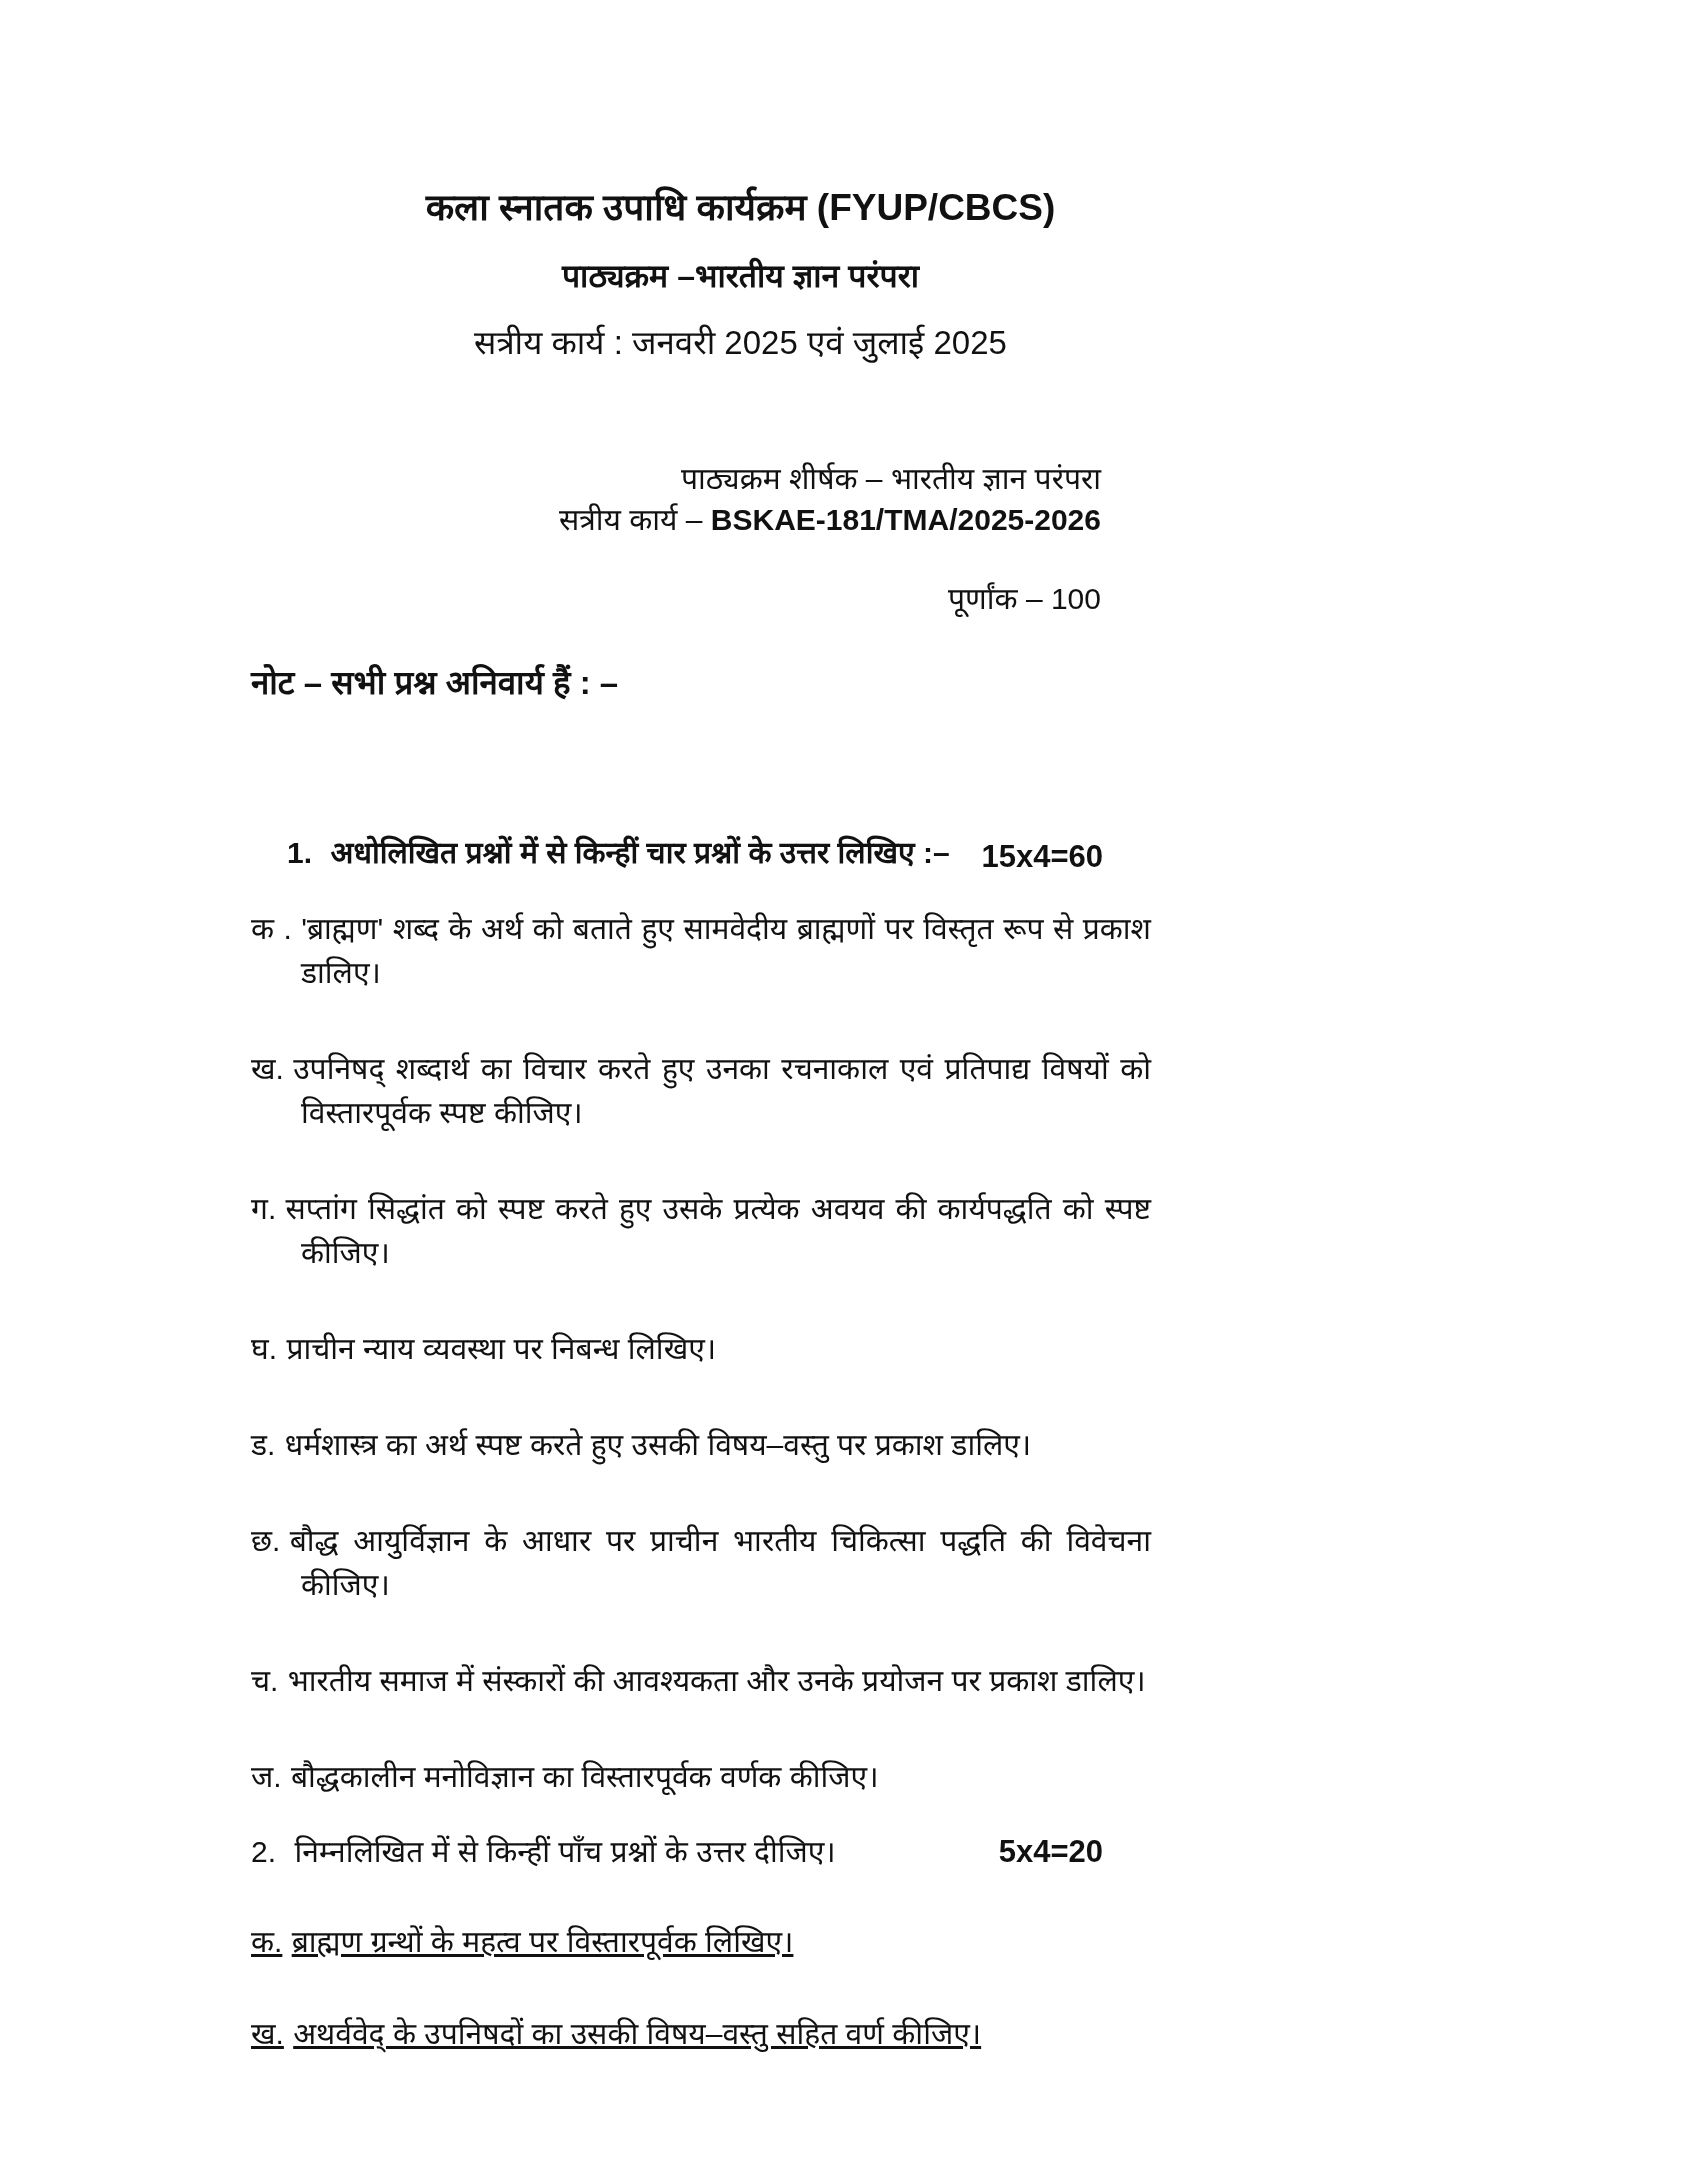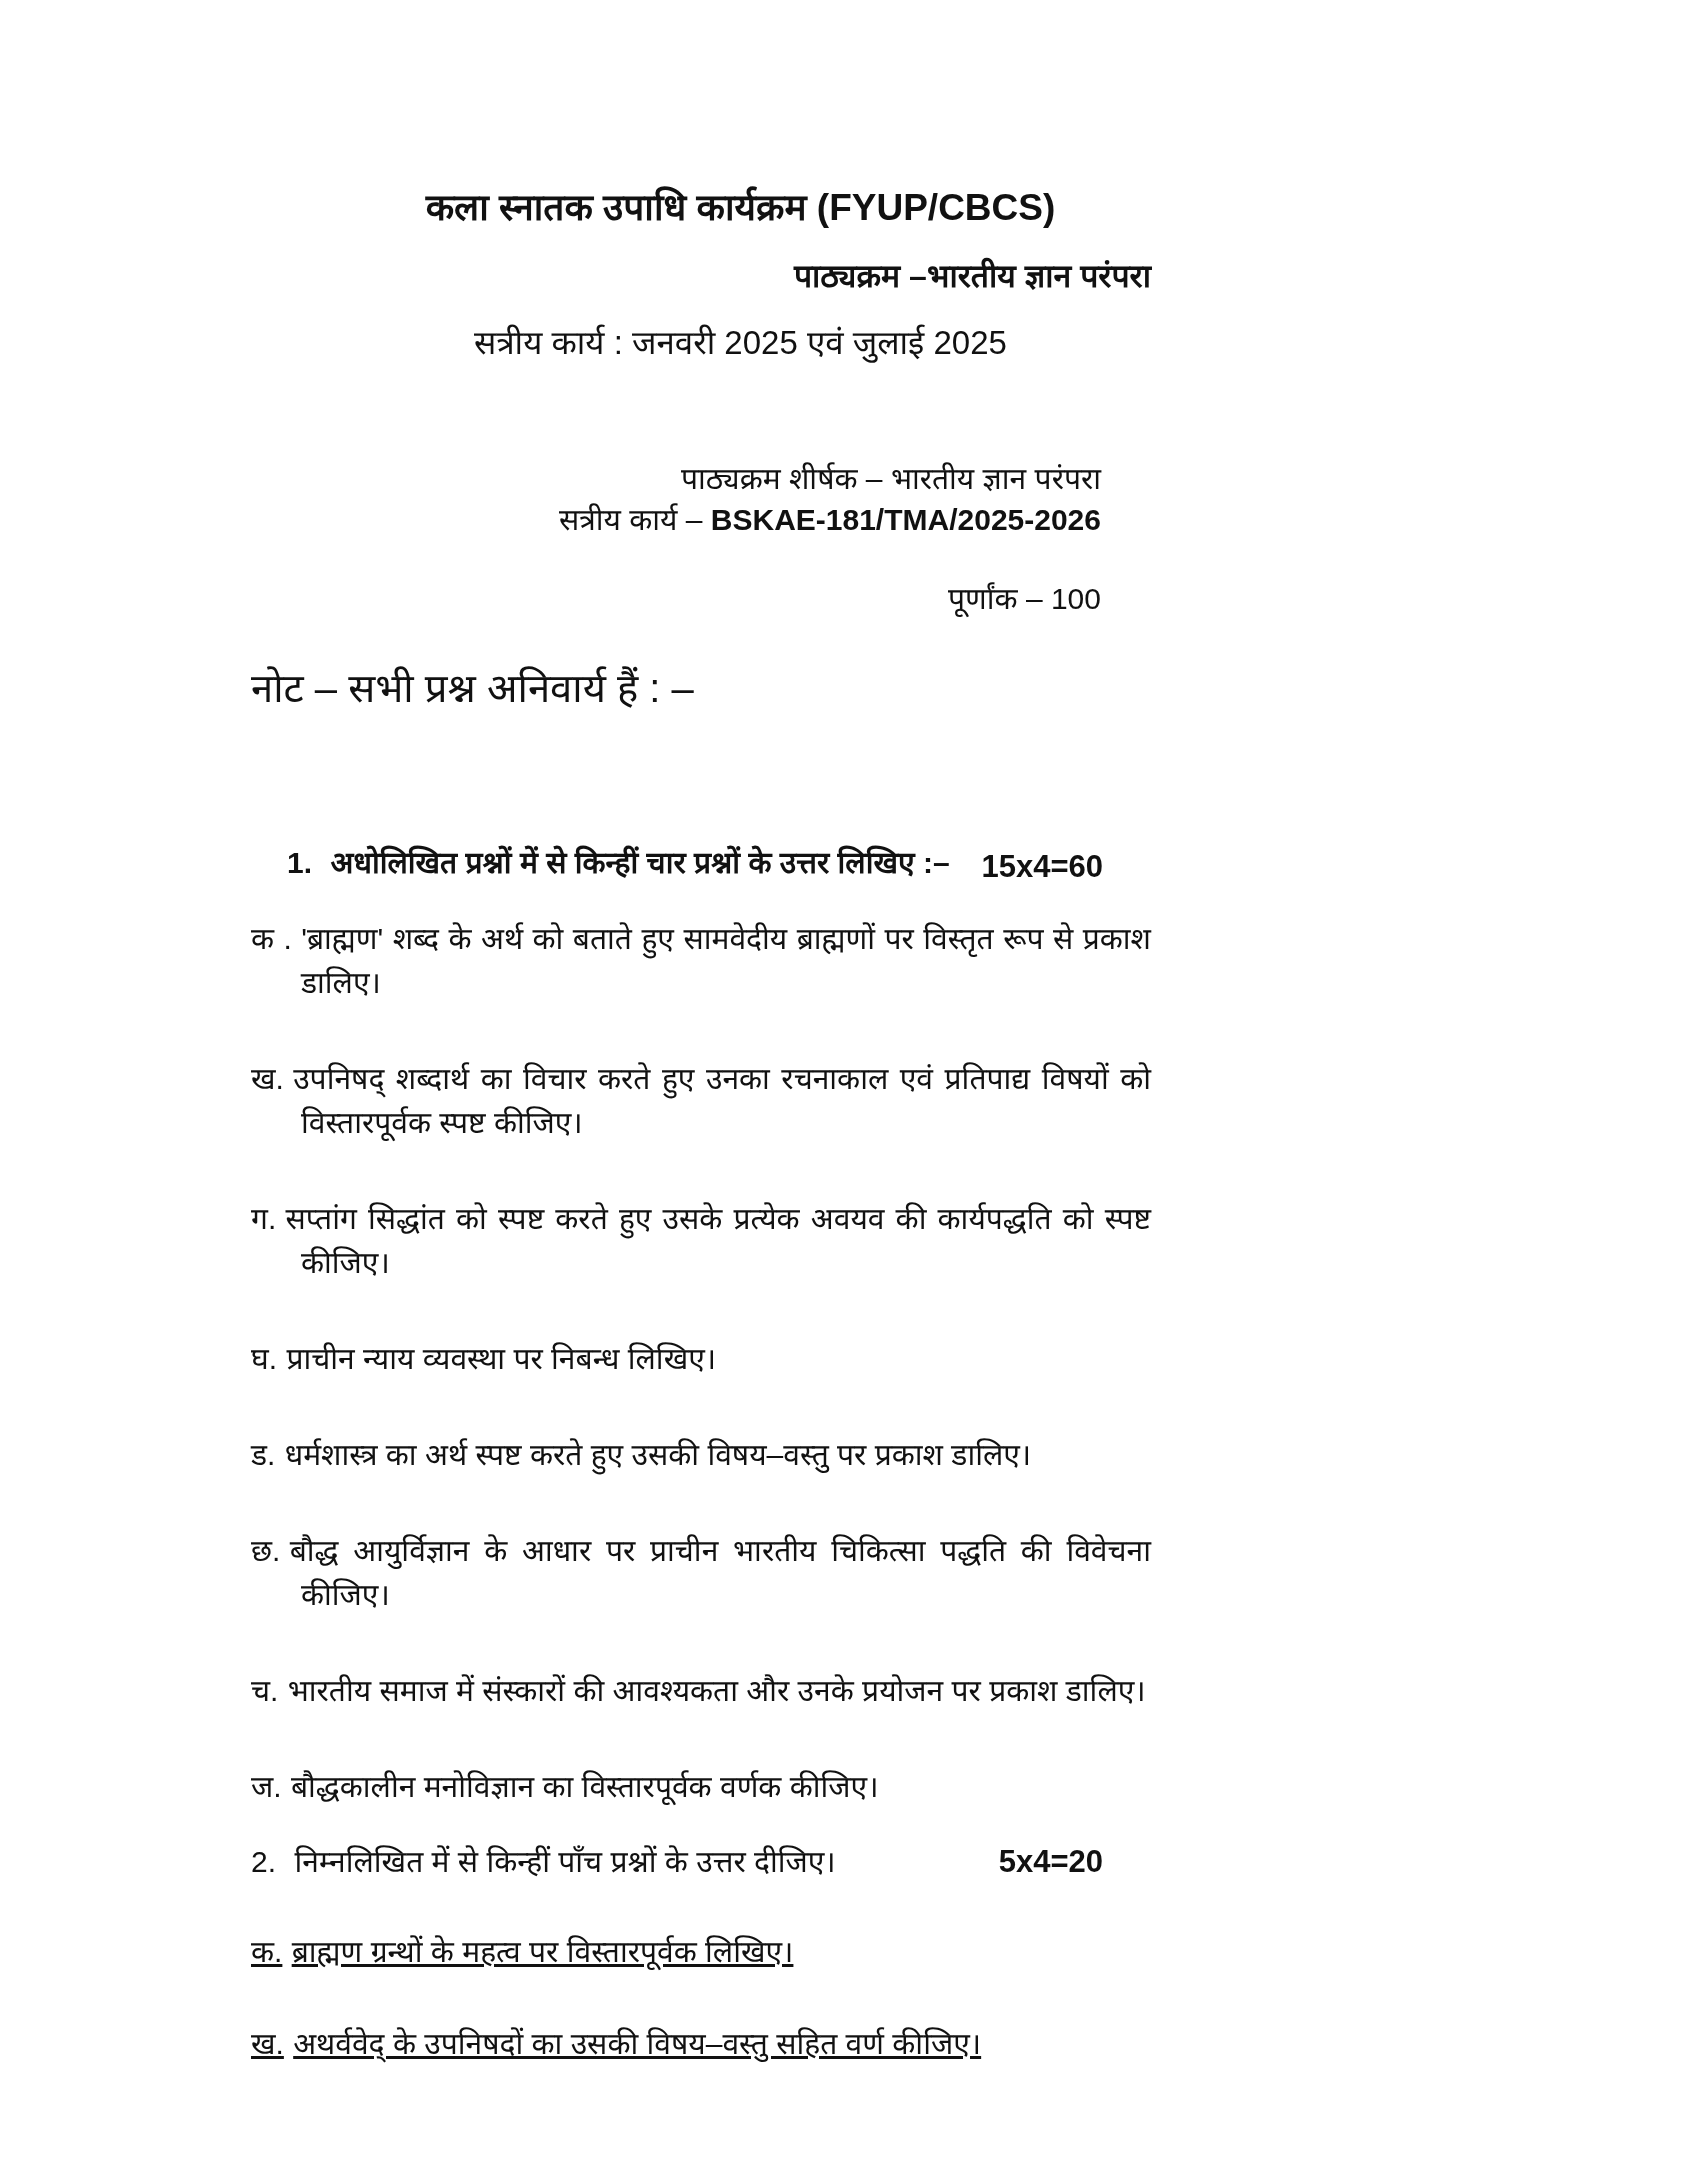--- a/index.html
+++ b/index.html
@@ -33,21 +33,20 @@
     line-height: 1.0;
     margin: 0 0 34px 0;
     white-space: nowrap;
   }
   .title-line2 {
     font-size: 32px;
     font-weight: 700;
     line-height: 1.0;
     margin: 0 0 34px 0;
     white-space: nowrap;
-    text-align: right;
   }
   .title-line3 {
     font-size: 33px;
     font-weight: 400;
     line-height: 1.0;
     margin: 0;
     white-space: nowrap;
   }
   
   .course-info {
@@ -59,22 +58,22 @@
   }
   .course-info .row { white-space: nowrap; }
   .bold { font-weight: 700; }
   .marks-total-row {
     margin-top: 38px;
     white-space: nowrap;
   }
   
   .note-line {
     margin-top: 40px;
-    font-size: 40px;
-    font-weight: 400;
+    font-size: 33px;
+    font-weight: 700;
     white-space: nowrap;
   }
   
   .section-header {
     display: flex;
     justify-content: space-between;
     align-items: baseline;
     font-size: 30px;
     line-height: 40px;
   }

